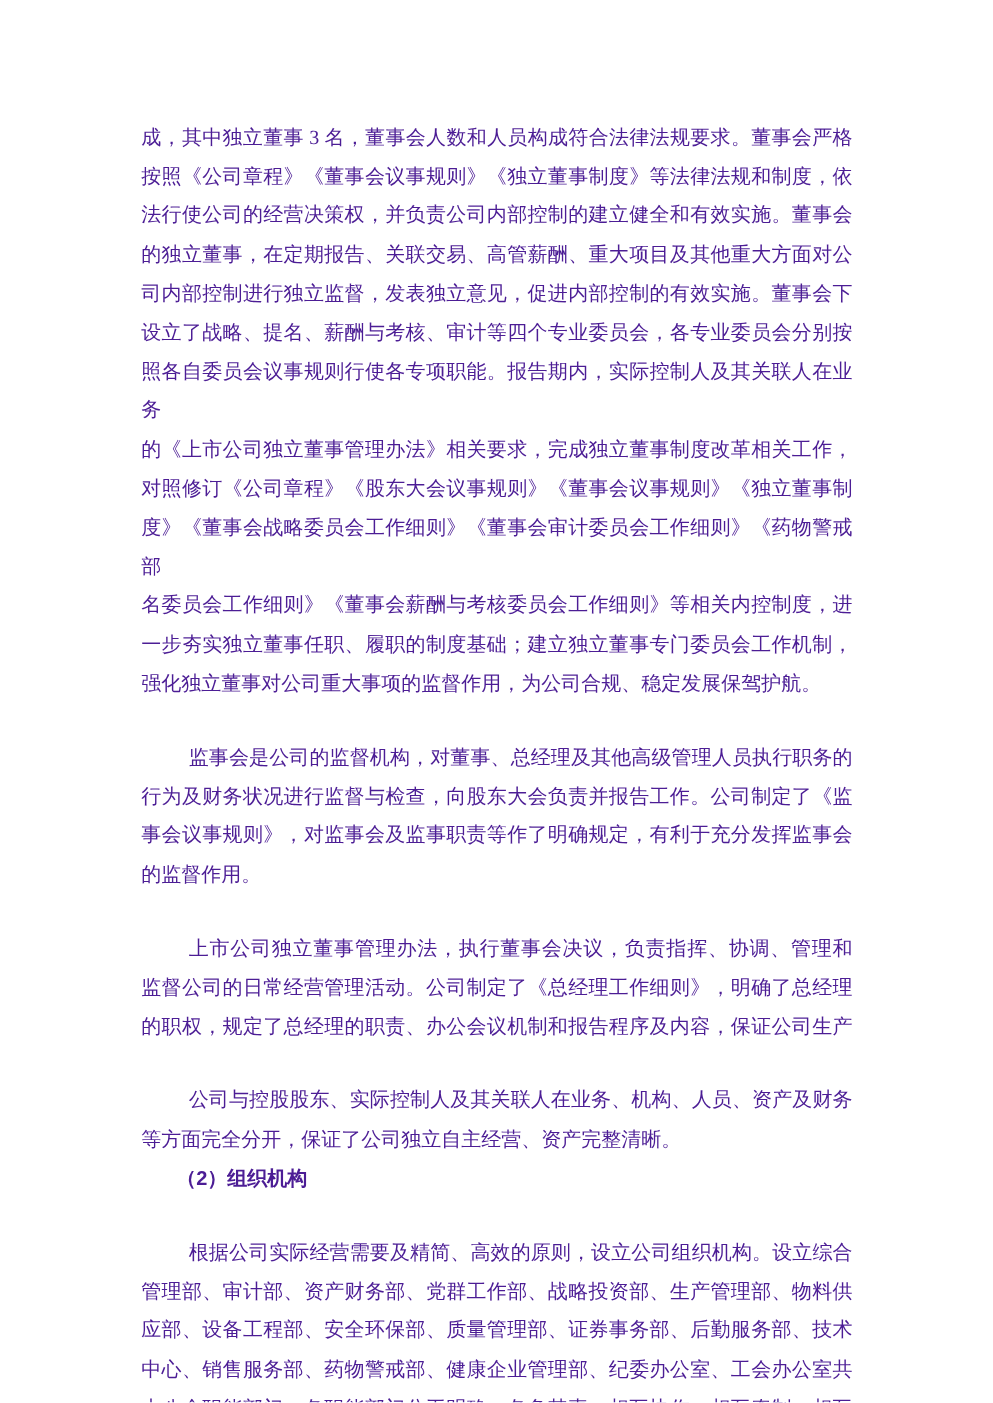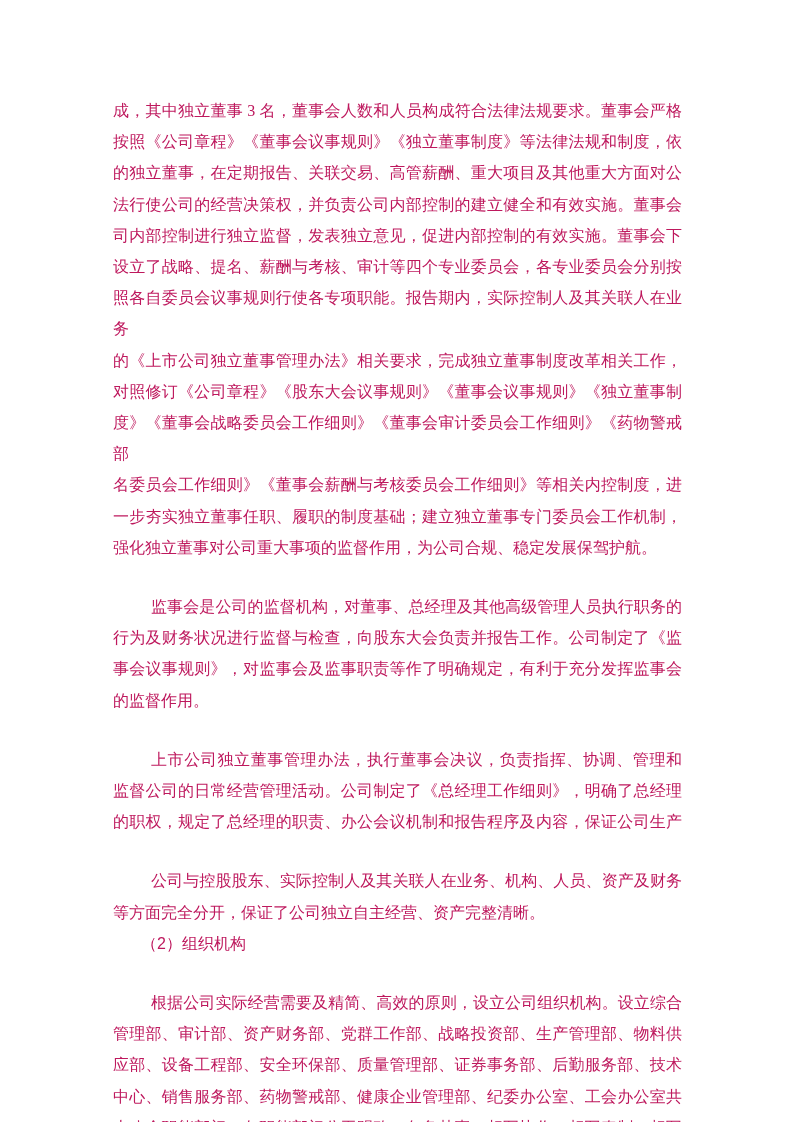--- a/index.html
+++ b/index.html
@@ -3,52 +3,52 @@
 <meta charset="utf-8">
 <style>
   html, body { margin: 0; padding: 0; background: #ffffff; }
   .page {
     position: relative;
     width: 794px;
     height: 1122px;
     background: #ffffff;
     overflow: hidden;
     font-family: "Liberation Serif", "DejaVu Serif", serif;
-    color: #be185d;
+    color: #4c1d95;
   }
   .content {
     position: absolute;
     left: 113px;
     top: 95px;
     width: 569px;
     font-size: 16px;
     line-height: 31.2px;
   }
   .para { margin: 0; padding: 0; }
   .ln { text-align: justify; text-align-last: left; }
   .j  { text-align-last: justify; }
   .ind { text-indent: 38px; margin-top: 28px; }
   .heading {
     font-family: "Liberation Sans", "DejaVu Sans", sans-serif;
-    font-weight: 400;
+    font-weight: 700;
     text-indent: 28px;
     text-align-last: left;
   }
 </style>
 </head>
 <body>
 
 <div class="page">
   <div class="content">
 
     <div class="para">
       <div class="ln j">成，其中独立董事 3 名，董事会人数和人员构成符合法律法规要求。董事会严格</div>
       <div class="ln j">按照《公司章程》《董事会议事规则》《独立董事制度》等法律法规和制度，依</div>
+      <div class="ln j">法行使公司的经营决策权，并负责公司内部控制的建立健全和有效实施。董事会</div>
       <div class="ln j">的独立董事，在定期报告、关联交易、高管薪酬、重大项目及其他重大方面对公</div>
-      <div class="ln j">法行使公司的经营决策权，并负责公司内部控制的建立健全和有效实施。董事会</div>
       <div class="ln j">司内部控制进行独立监督，发表独立意见，促进内部控制的有效实施。董事会下</div>
       <div class="ln j">设立了战略、提名、薪酬与考核、审计等四个专业委员会，各专业委员会分别按</div>
       <div class="ln j">照各自委员会议事规则行使各专项职能。报告期内，实际控制人及其关联人在业务</div>
       <div class="ln j">的《上市公司独立董事管理办法》相关要求，完成独立董事制度改革相关工作，</div>
       <div class="ln j">对照修订《公司章程》《股东大会议事规则》《董事会议事规则》《独立董事制</div>
       <div class="ln j">度》《董事会战略委员会工作细则》《董事会审计委员会工作细则》《药物警戒部</div>
       <div class="ln j">名委员会工作细则》《董事会薪酬与考核委员会工作细则》等相关内控制度，进</div>
       <div class="ln j">一步夯实独立董事任职、履职的制度基础；建立独立董事专门委员会工作机制，</div>
       <div class="ln">强化独立董事对公司重大事项的监督作用，为公司合规、稳定发展保驾护航。</div>
     </div>

